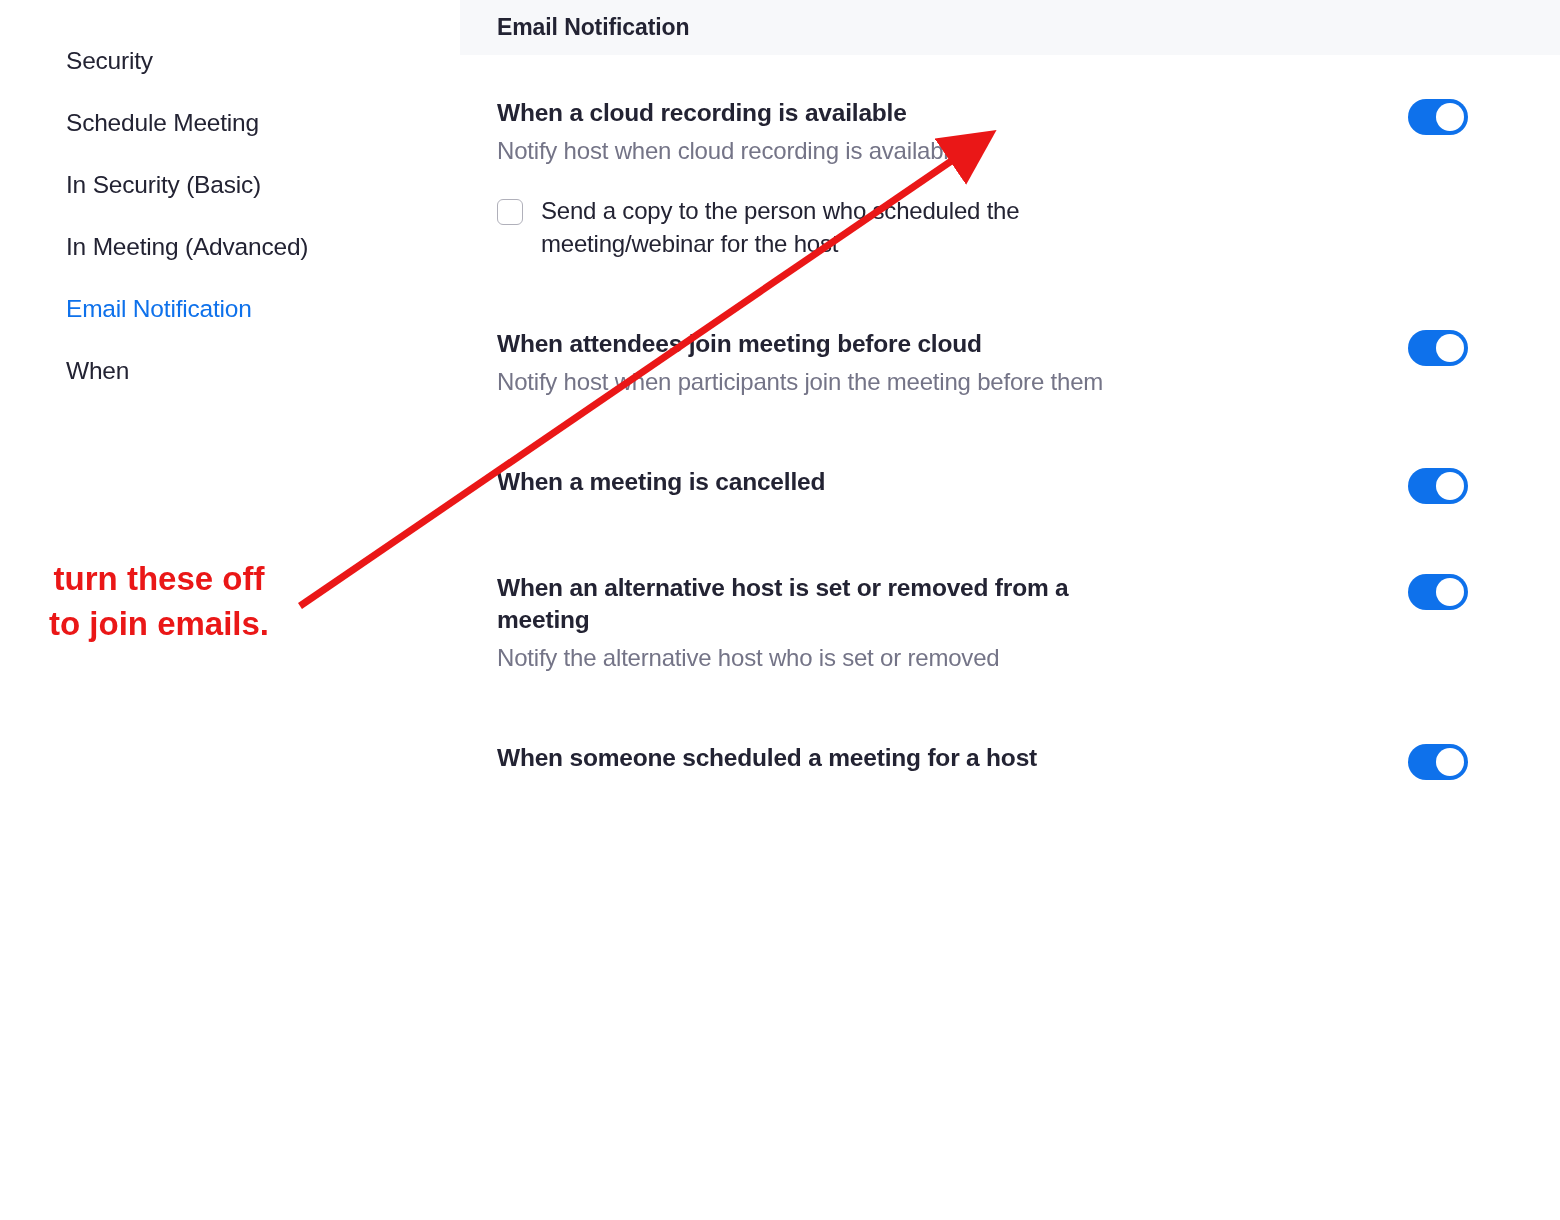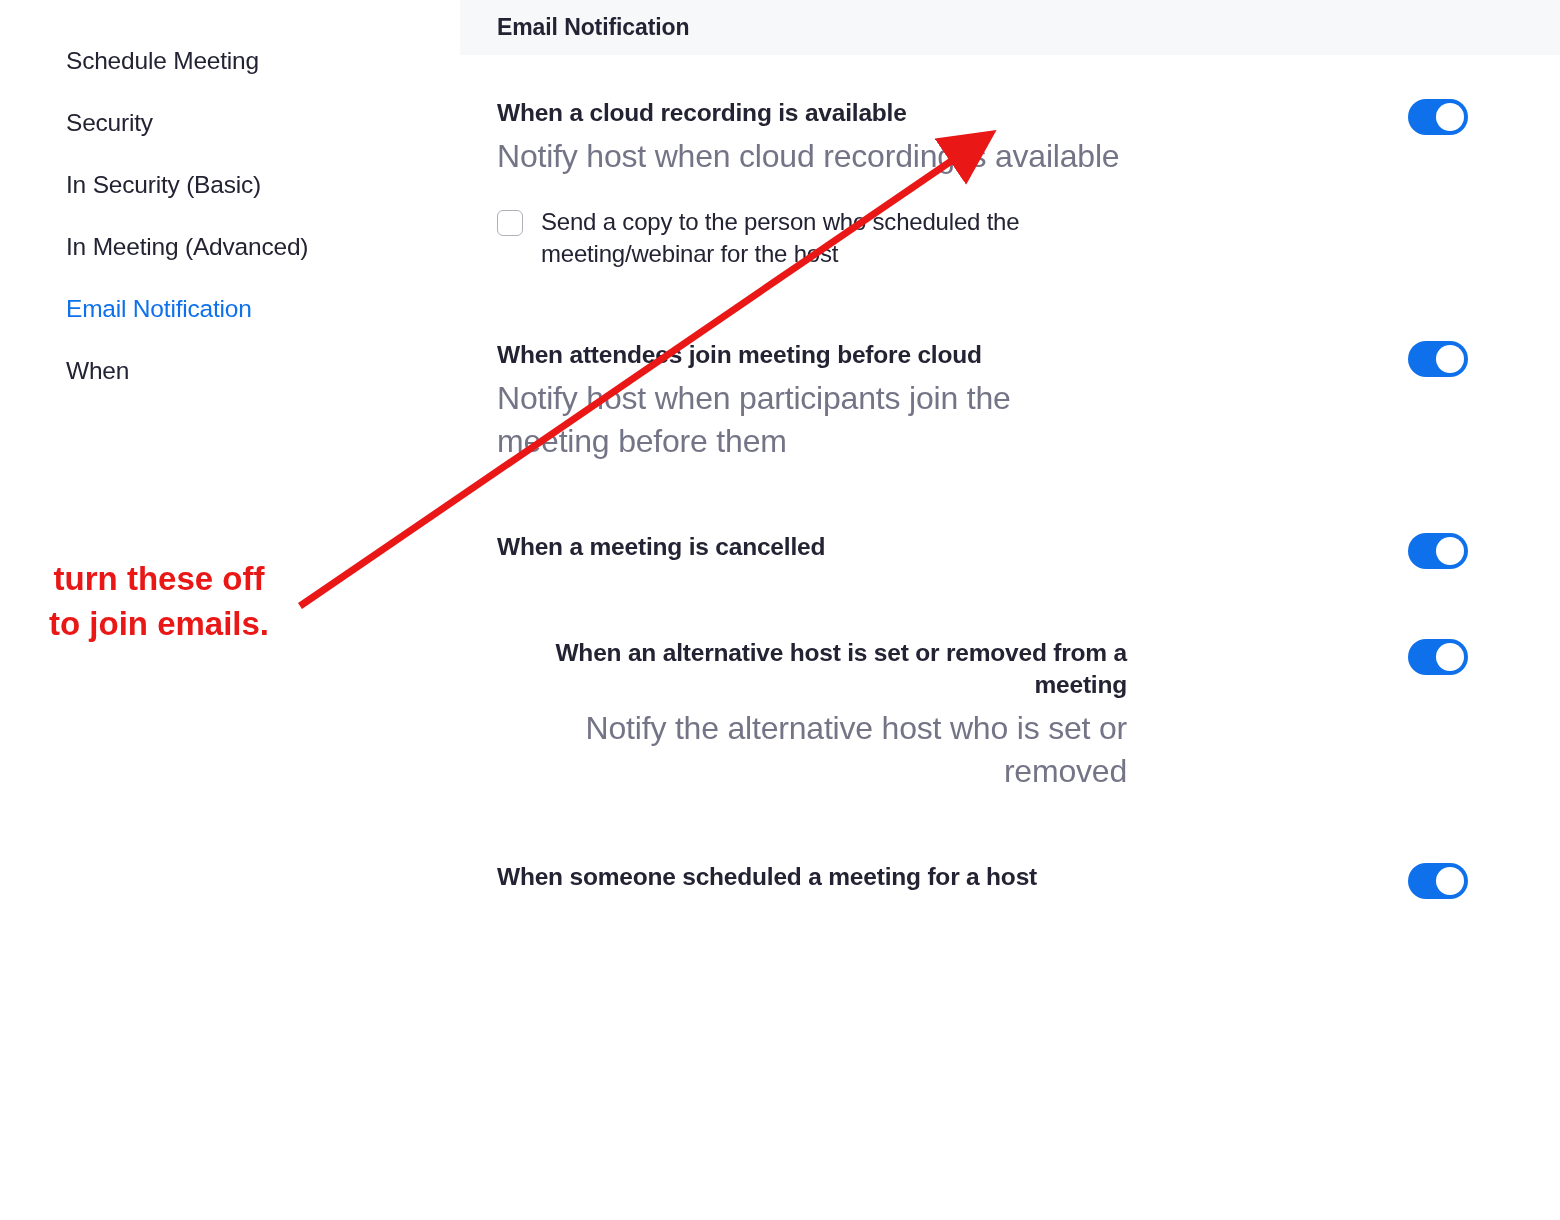--- a/index.html
+++ b/index.html
@@ -49,35 +49,34 @@
   .settings-list {
     padding: 42px 40px 0 37px;
   }
   .setting-row {
     display: flex;
     align-items: flex-start;
     justify-content: space-between;
     margin-bottom: 68px;
   }
   .setting-row.tight {
-    text-align: right;
   }
   .setting-text {
     max-width: 630px;
   }
   .setting-title {
     font-size: 24.5px;
     font-weight: 600;
     color: #232333;
     margin-bottom: 6px;
     line-height: 1.3;
     letter-spacing: -0.2px;
   }
   .setting-desc {
-    font-size: 32px;
+    font-size: 24px;
     color: #747487;
     line-height: 1.35;
     letter-spacing: -0.2px;
   }
   .toggle {
     width: 60px;
     height: 36px;
     background: #0E71EB;
     border-radius: 18px;
     position: relative;
@@ -143,22 +142,22 @@
     left: 290px;
     top: 128px;
     pointer-events: none;
   }
 </style>
 </head>
 <body>
 
 <div class="container">
   <div class="sidebar">
+    <div class="sidebar-item">Security</div>
     <div class="sidebar-item">Schedule Meeting</div>
-    <div class="sidebar-item">Security</div>
     <div class="sidebar-item">In Security (Basic)</div>
     <div class="sidebar-item">In Meeting (Advanced)</div>
     <div class="sidebar-item active">Email Notification</div>
     <div class="sidebar-item">When</div>
   </div>
 
   <div class="main">
     <div class="section-header">Email Notification</div>
 
     <div class="settings-list">

